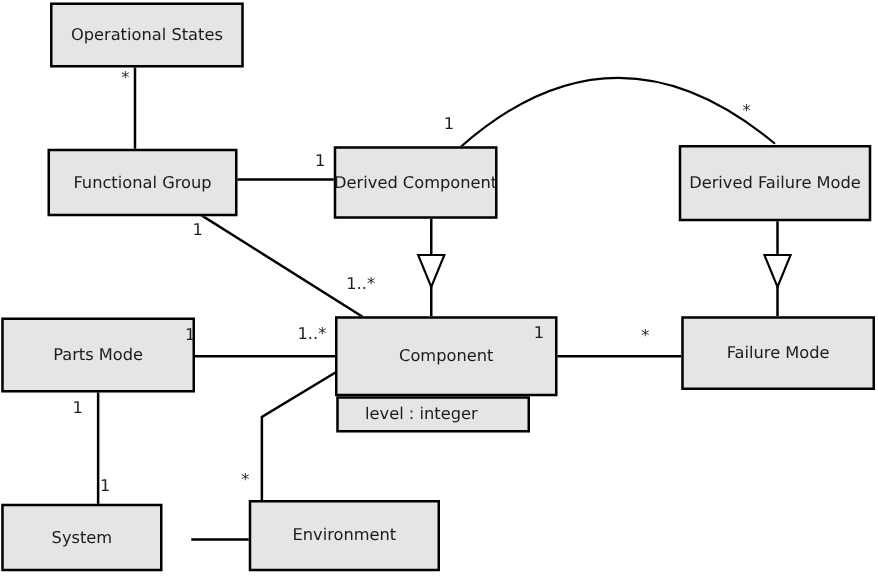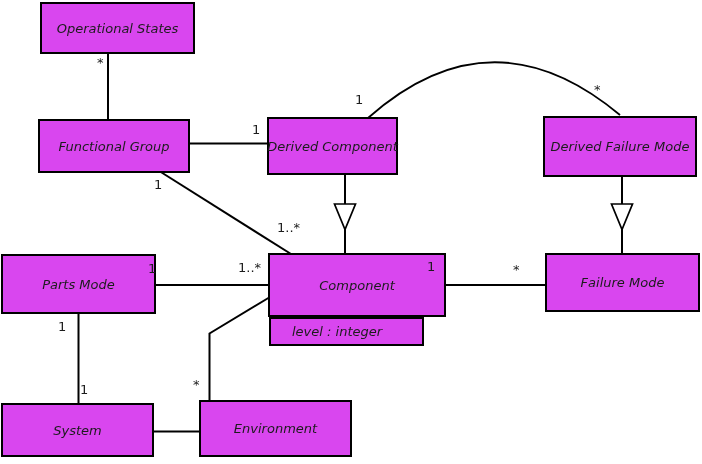--- a/index.html
+++ b/index.html
@@ -14,27 +14,26 @@
   }
   .edges {
     position: absolute;
     left: 0; top: 0;
     width: 702px; height: 464px;
   }
   .cls {
     position: absolute;
     box-sizing: border-box;
     border: 2px solid #000000;
-    background: #d946ef;
+    background: #e5e5e5;
     display: flex;
     align-items: center;
     justify-content: center;
     font-size: 13px;
     white-space: nowrap;
-    font-style: italic;
   }
   .cls.attr {
     justify-content: flex-start;
     padding-left: 21px;
   }
   .mult {
     position: absolute;
     font-size: 13px;
     line-height: 1;
     white-space: nowrap;
@@ -93,21 +92,21 @@
     <span>Component</span>
   </div>
   <div class="cls attr" style="left:269px; top:317px; width:155px; height:29px;">
     <span>level : integer</span>
   </div>
 
   <div class="cls" style="left:545px; top:253px; width:155px; height:59px;">
     <span>Failure Mode</span>
   </div>
 
-  <div class="cls" style="left:1px; top:403px; width:153px; height:54px;">
+  <div class="cls" style="left:1px; top:403px; width:129px; height:54px;">
     <span>System</span>
   </div>
 
   <div class="cls" style="left:199px; top:400px; width:153px; height:57px;">
     <span>Environment</span>
   </div>
 
   <span class="mult" style="left:97px; top:56px;">*</span>
 
   <span class="mult" style="left:252px; top:123px;">1</span>

